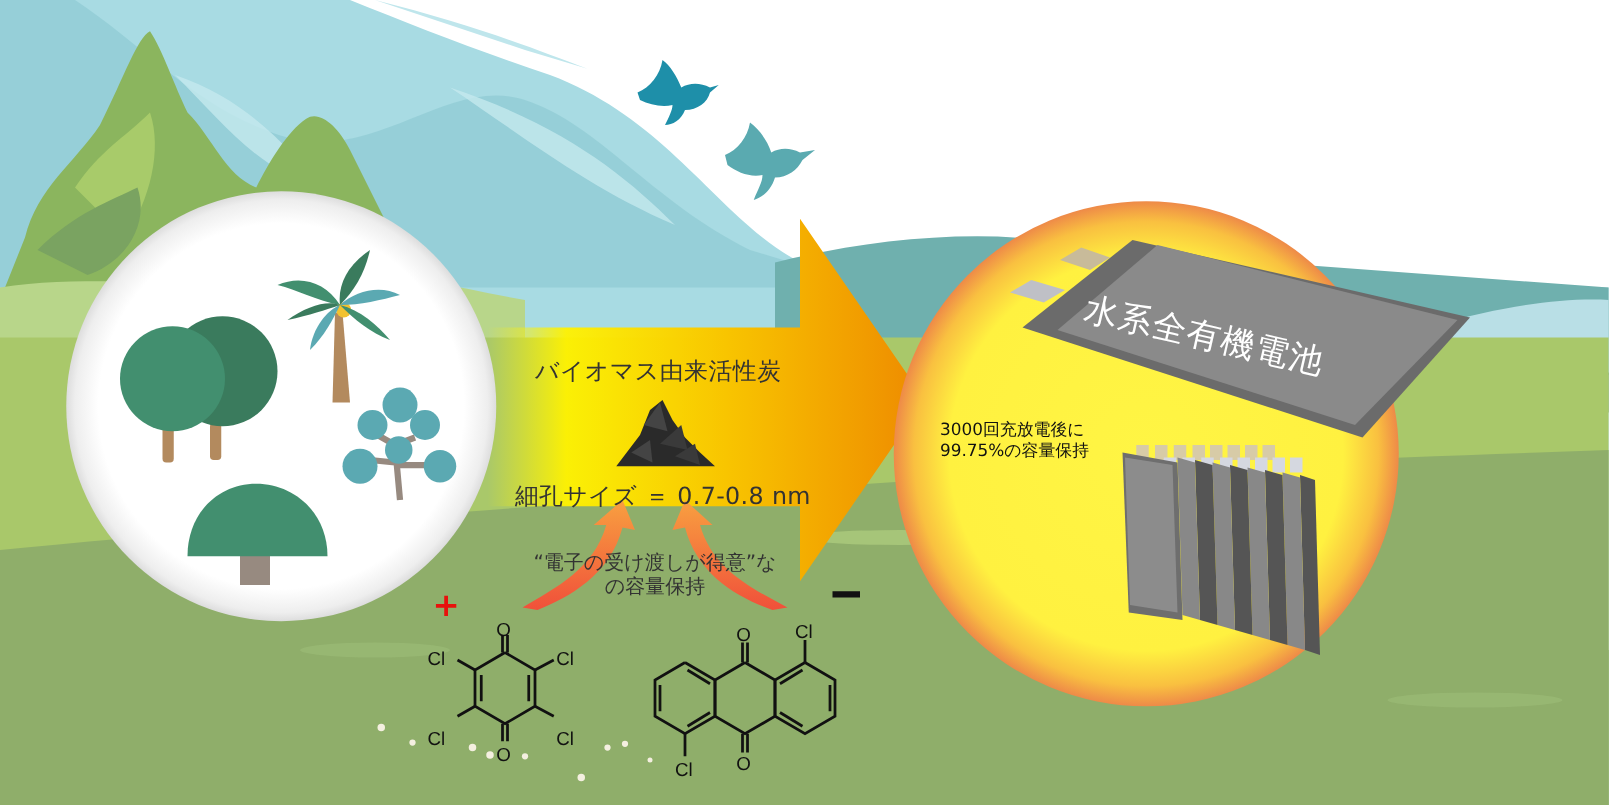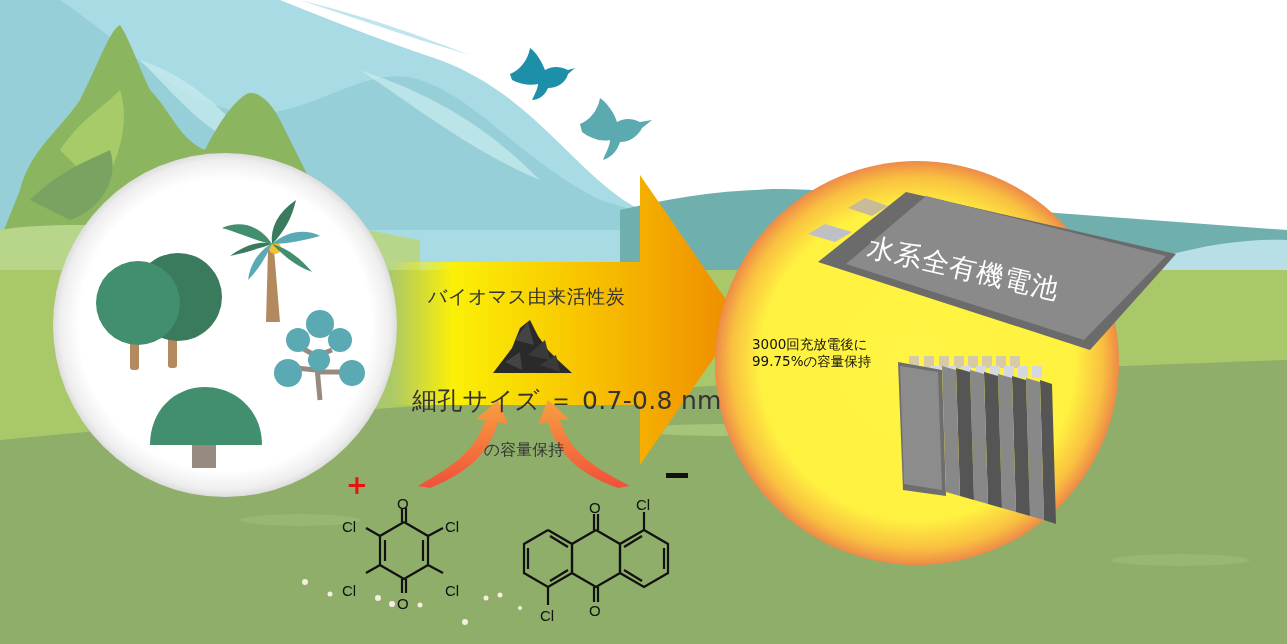--- a/index.html
+++ b/index.html
@@ -1,21 +1,21 @@
 <!DOCTYPE html>
 <html><head>
 <meta charset="utf-8">
 <style>
   html,body{margin:0;padding:0;}
   body{width:1287px;height:644px;overflow:hidden;position:relative;background:#ffffff;font-family:"DejaVu Sans",sans-serif;}
   .scene{position:absolute;left:0;top:0;width:1287px;height:644px;overflow:hidden;}
   .bg-svg{position:absolute;left:0;top:0;}
   .lbl{position:absolute;color:#333333;white-space:nowrap;font-family:"DejaVu Sans",sans-serif;}
   .biomass-label{left:428px;top:284px;font-size:19px;letter-spacing:0.5px;text-align:right;}
-  .pore-label{left:412px;top:384px;font-size:25px;letter-spacing:0.3px;}
+  .pore-label{left:412px;top:384px;font-size:19px;letter-spacing:0.3px;}
   .molecule-label{left:404px;top:440px;font-size:16px;line-height:19px;text-align:center;width:240px;}
   .cycle-label{left:752px;top:302px;font-size:13.5px;line-height:17px;color:#111;margin-top:34px;}
   .battery-title{position:absolute;left:872px;top:229px;font-size:27px;color:#ffffff;transform:rotate(13deg);transform-origin:left top;white-space:nowrap;letter-spacing:1px;}
   .plus{position:absolute;left:346px;top:472px;font-size:26px;font-weight:bold;color:#e8120c;line-height:26px;}
   .minus{position:absolute;left:666px;top:473px;width:22px;height:5px;background:#111;}
   .chem-txt{font-family:"Liberation Sans",sans-serif;font-size:15px;fill:#111;}
 </style>
 </head>
 <body>
 
@@ -224,20 +224,21 @@
   <text class="chem-txt" x="445" y="596">Cl</text>
   <text class="chem-txt" x="589" y="513">O</text>
   <text class="chem-txt" x="589" y="616">O</text>
   <text class="chem-txt" x="636" y="510">Cl</text>
   <text class="chem-txt" x="540" y="621">Cl</text>
 </svg>
 
 <div class="lbl biomass-label">バイオマス由来活性炭</div>
 <div class="lbl pore-label">細孔サイズ ＝ 0.7-0.8 nm</div>
 <div class="lbl molecule-label">
+  <div>“電子の受け渡しが得意”な</div>
   <div>の容量保持</div>
 </div>
 
 <div class="battery-title">水系全有機電池</div>
 
 <div class="lbl cycle-label">
   <div>3000回充放電後に</div>
   <div>99.75%の容量保持</div>
 </div>
 

